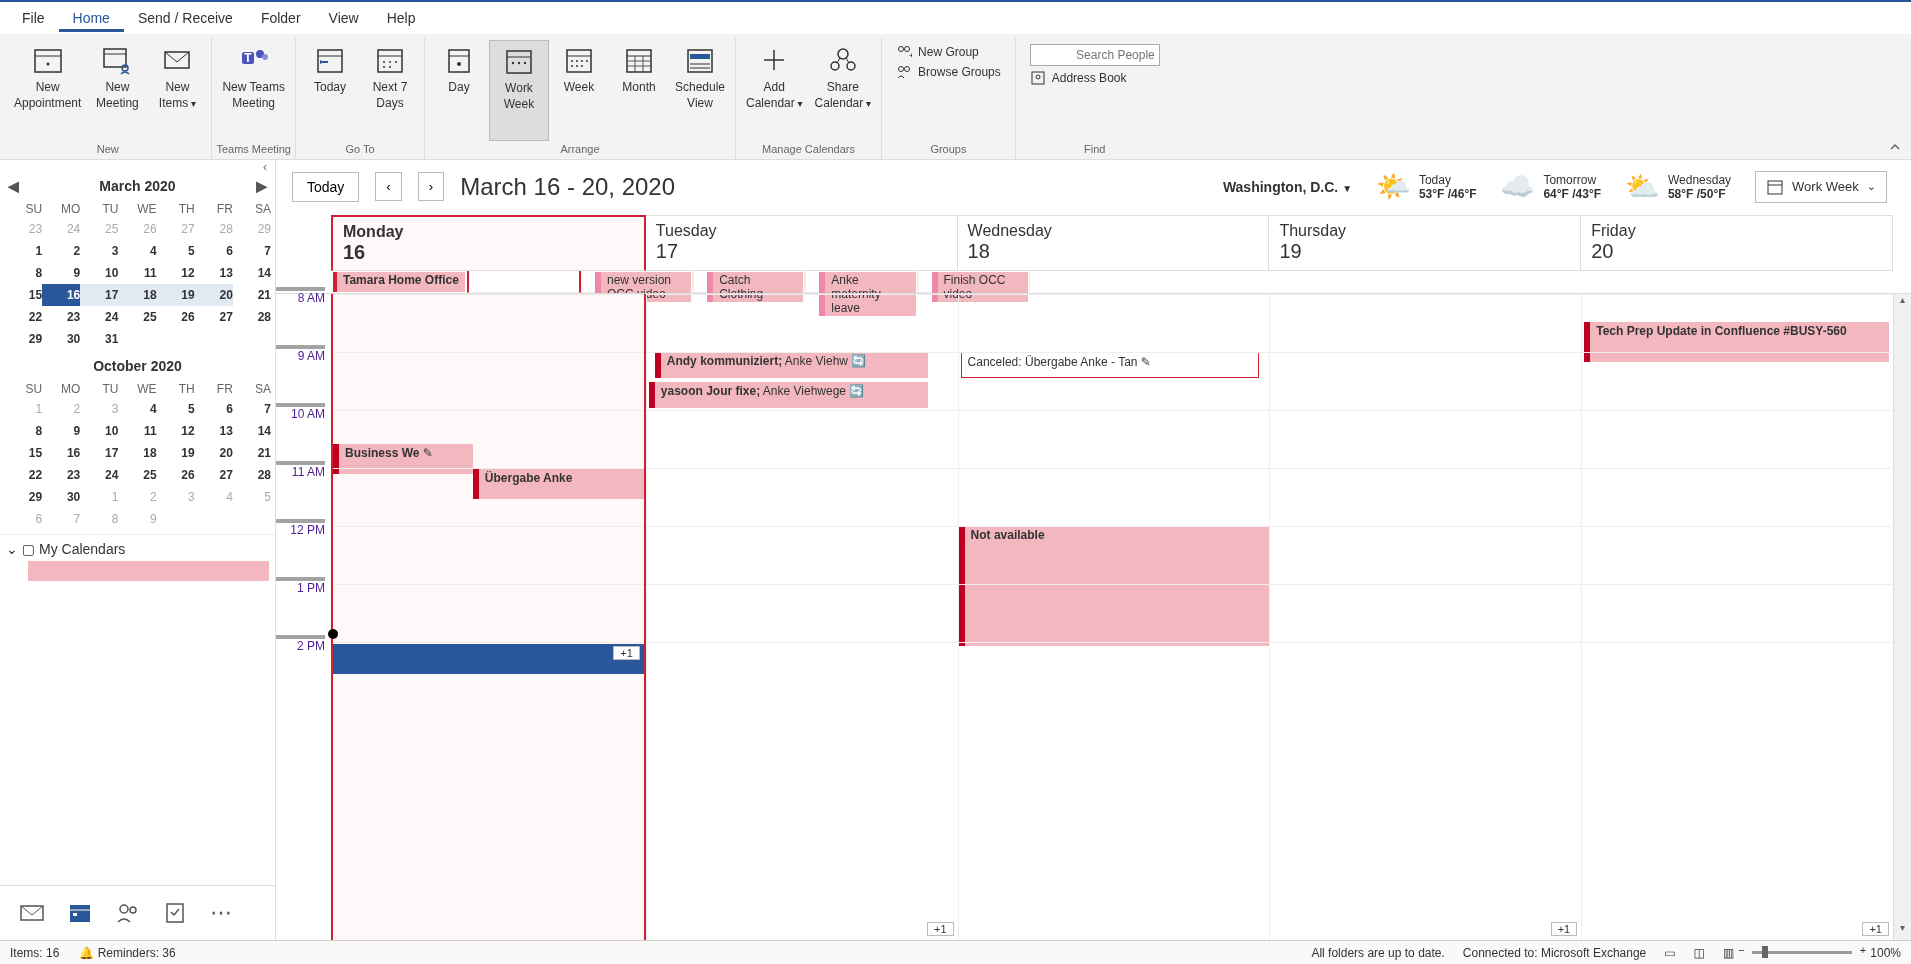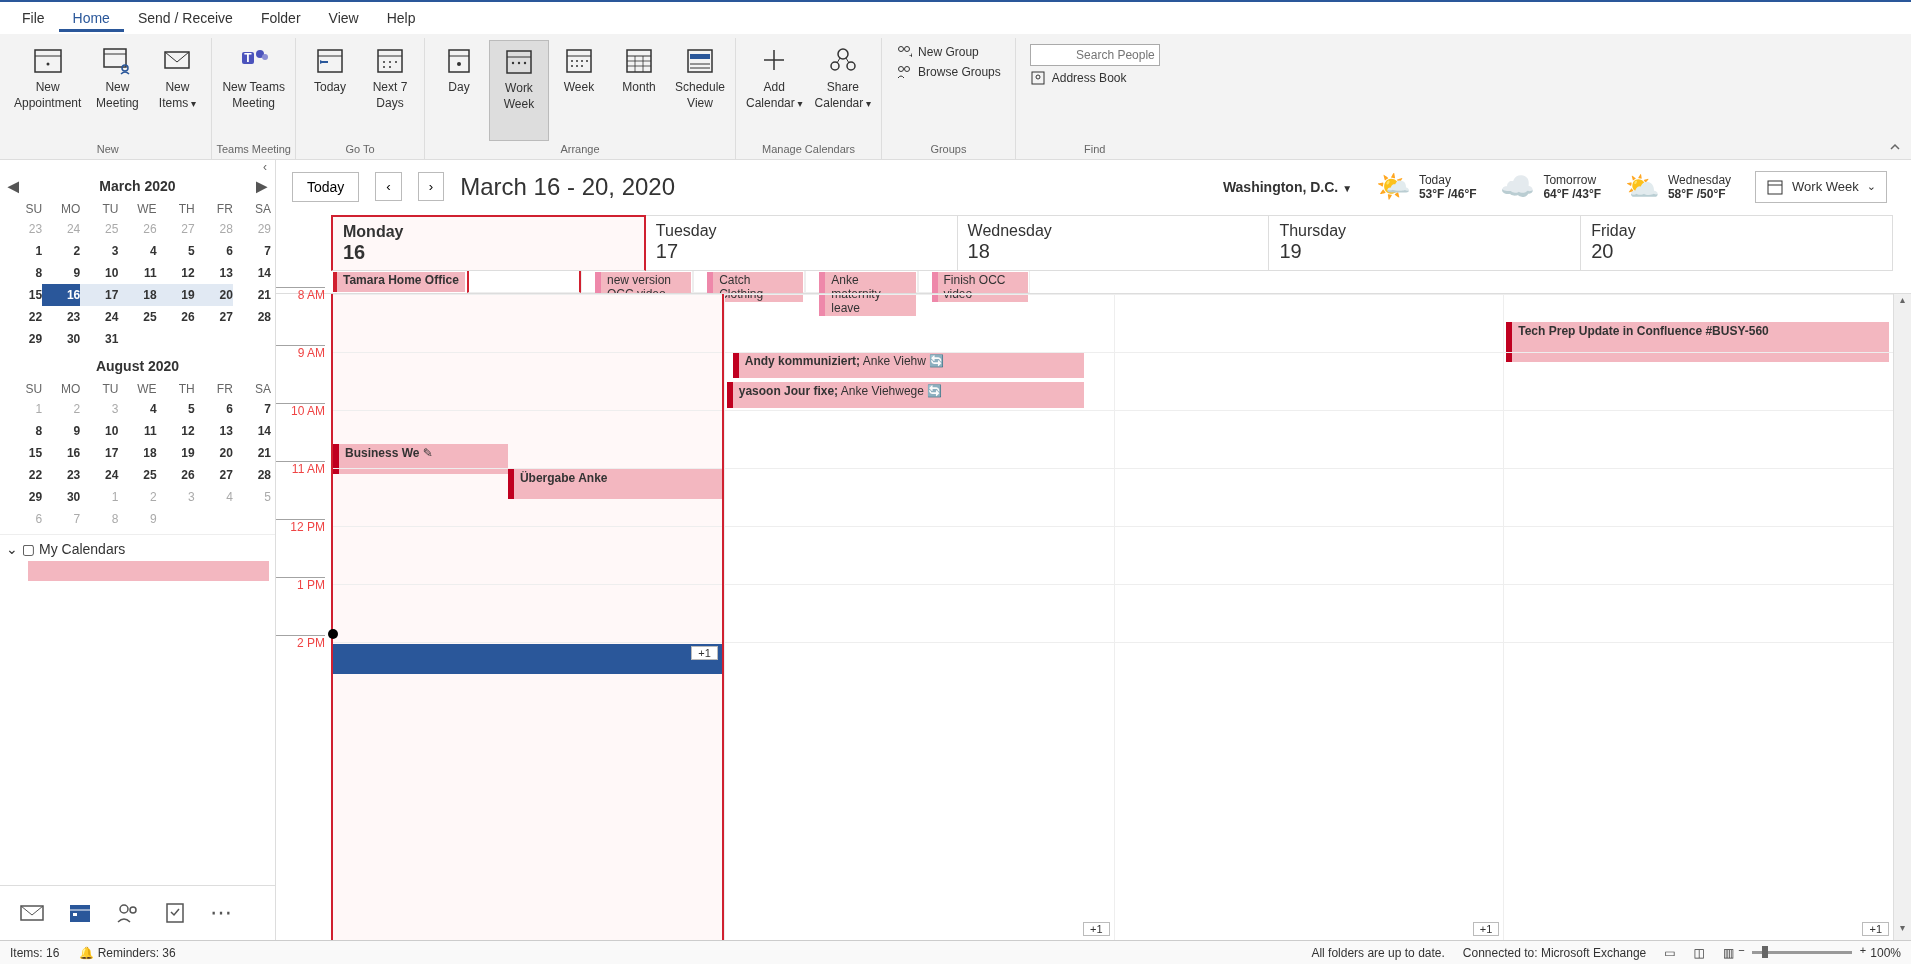--- a/index.html
+++ b/index.html
@@ -62,21 +62,21 @@
 .day-head-col .dnum { font-size: 20px; }
 .allday-section { display: flex; }
 .allday-rows { flex: 1; display: flex; flex-direction: row; }
 .allday-row { display: flex; height: 22px; }
 .allday-cell { flex: 1; border: 1px solid #eee; border-top: none; position: relative; font-size: 12px; padding-left: 12px; }
 .allday-cell.mon { border-left: 2px solid #d02030; border-right: 2px solid #d02030; }
 .allday-event { background: #f3b7c0; border-left: 6px solid #e8a; margin: 1px; padding: 1px 6px; font-size: 12px; }
 .tamara-bar { background: #f3b7c0; border-left: 4px solid #d02030; margin: 1px 2px; padding: 1px 6px; font-size: 12px; font-weight: 600; text-align: center; flex: 5; }
 .grid-wrap { display: flex; flex: 1; min-height: 0; position: relative; border-top: 1px solid #ddd; }
 .time-gutter { width: 55px; flex-shrink: 0; text-align: right; padding-right: 6px; }
-.time-gutter .hour { height: 58px; font-size: 12px; color: #ef4444; border-top: 1px solid #a3a3a3; position: relative; top: -7px; }
+.time-gutter .hour { height: 58px; font-size: 12px; color: #4c1d95; border-top: 4px solid #a3a3a3; position: relative; top: -7px; }
 .day-cols { flex: 1; display: flex; position: relative; }
 .day-col { flex: 1; border-left: 1px solid #eee; position: relative; }
 .day-col.mon { border-left: 2px solid #d02030; border-right: 2px solid #d02030; background: #fff8f8; }
 .hour-line { position: absolute; left: 0; right: 0; border-top: 1px solid #eee; }
 .event { position: absolute; background: #f3b7c0; border-left: 6px solid #c00020; font-size: 12px; padding: 2px 6px; overflow: hidden; }
 .event.canceled { background: #fff; border: 1px solid #d02030; }
 .event .n { font-weight: 600; text-align: center; }
 .event.na { background: #f3b7c0; }
 .plus-badge { position: absolute; right: 4px; bottom: 4px; border: 1px solid #bbb; background: #fff; padding: 0 6px; font-size: 11px; cursor: pointer; }
 .now-marker { position: absolute; width: 10px; height: 10px; border-radius: 50%; background: #000; left: -5px; }
@@ -403,21 +403,21 @@
           <div class="d bold">27</div>
           <div class="d bold">28</div>
           <div class="d bold">29</div>
           <div class="d bold">30</div>
           <div class="d bold">31</div>
         </div>
     </div>
 
     <div class="mini-cal">
       <div class="mini-cal-header">
-        <span>August 2020</span>
+        <span>October 2020</span>
       </div>
       <div class="mini-cal-grid" id="mc2">
           <div class="dh">SU</div>
           <div class="dh">MO</div>
           <div class="dh">TU</div>
           <div class="dh">WE</div>
           <div class="dh">TH</div>
           <div class="dh">FR</div>
           <div class="dh">SA</div>
           <div class="d dim">1</div>
@@ -628,20 +628,31 @@
           <div class="plus-badge">+1</div>
         <div class="hour-line" style="top: 0px;"></div>
             <div class="hour-line" style="top: 58px;"></div>
             <div class="hour-line" style="top: 116px;"></div>
             <div class="hour-line" style="top: 174px;"></div>
             <div class="hour-line" style="top: 232px;"></div>
             <div class="hour-line" style="top: 290px;"></div>
             <div class="hour-line" style="top: 348px;"></div>
           </div>
 
+        <div class="day-col">
+          <div class="event canceled" style="top:58px;height:26px;left:2px;right:10px"><span>Canceled: Übergabe Anke - Tan</span> ✎</div>
+          <div class="event na" style="top:232px;height:120px;left:0;right:0"><span class="n">Not available</span></div>
+        <div class="hour-line" style="top: 0px;"></div>
+            <div class="hour-line" style="top: 58px;"></div>
+            <div class="hour-line" style="top: 116px;"></div>
+            <div class="hour-line" style="top: 174px;"></div>
+            <div class="hour-line" style="top: 232px;"></div>
+            <div class="hour-line" style="top: 290px;"></div>
+            <div class="hour-line" style="top: 348px;"></div>
+          </div>
 
         <div class="day-col">
           <div class="plus-badge">+1</div>
         <div class="hour-line" style="top: 0px;"></div>
             <div class="hour-line" style="top: 58px;"></div>
             <div class="hour-line" style="top: 116px;"></div>
             <div class="hour-line" style="top: 174px;"></div>
             <div class="hour-line" style="top: 232px;"></div>
             <div class="hour-line" style="top: 290px;"></div>
             <div class="hour-line" style="top: 348px;"></div>

